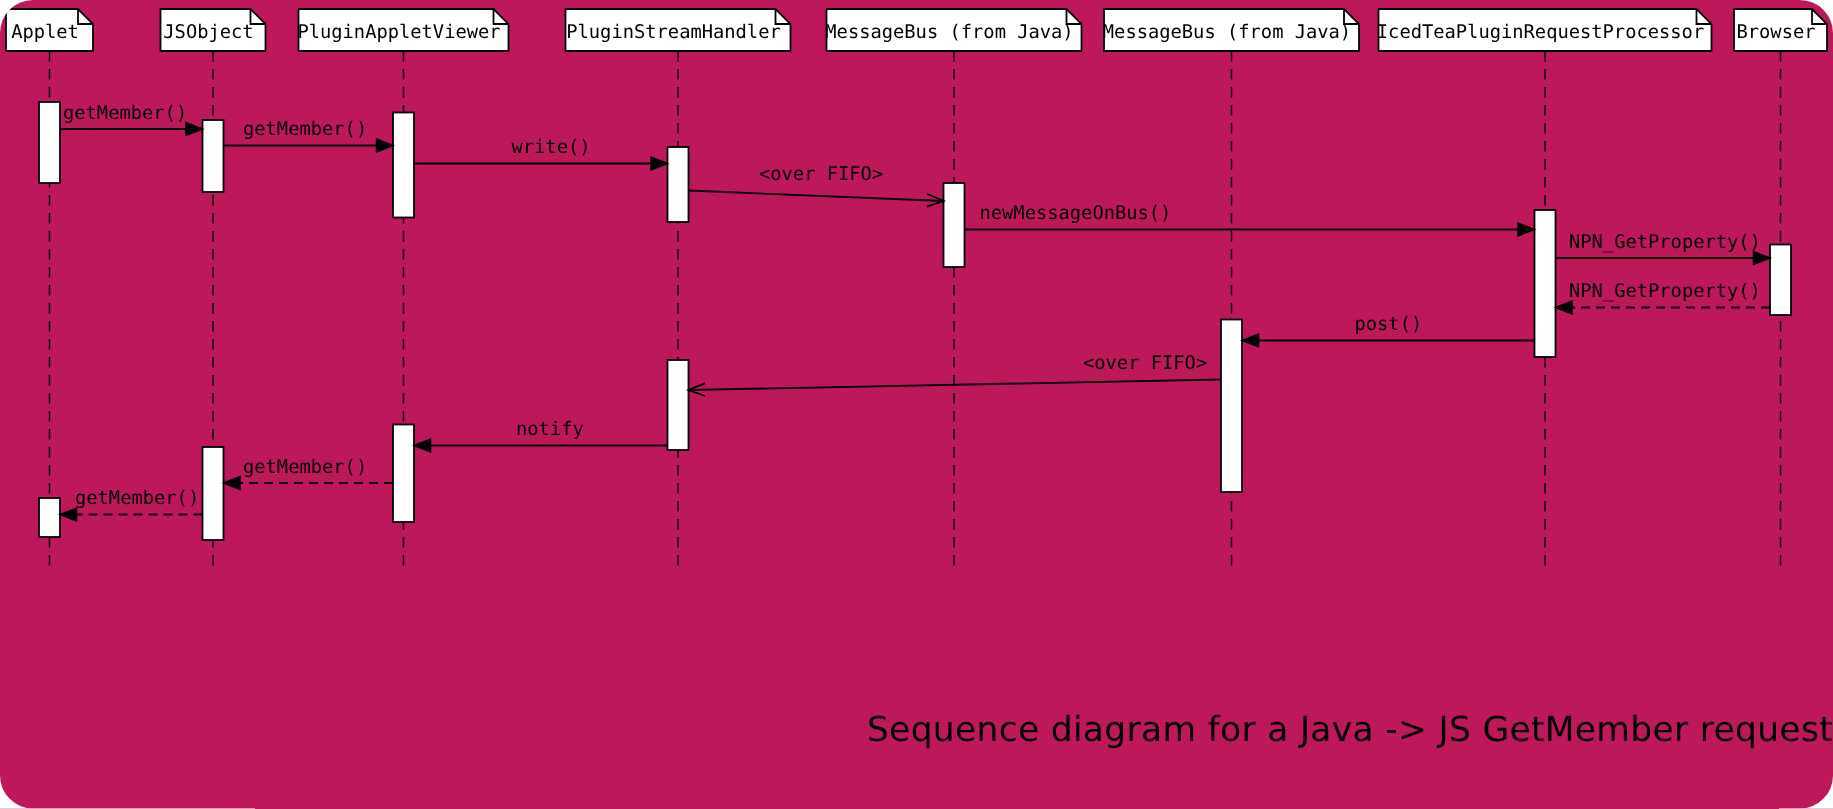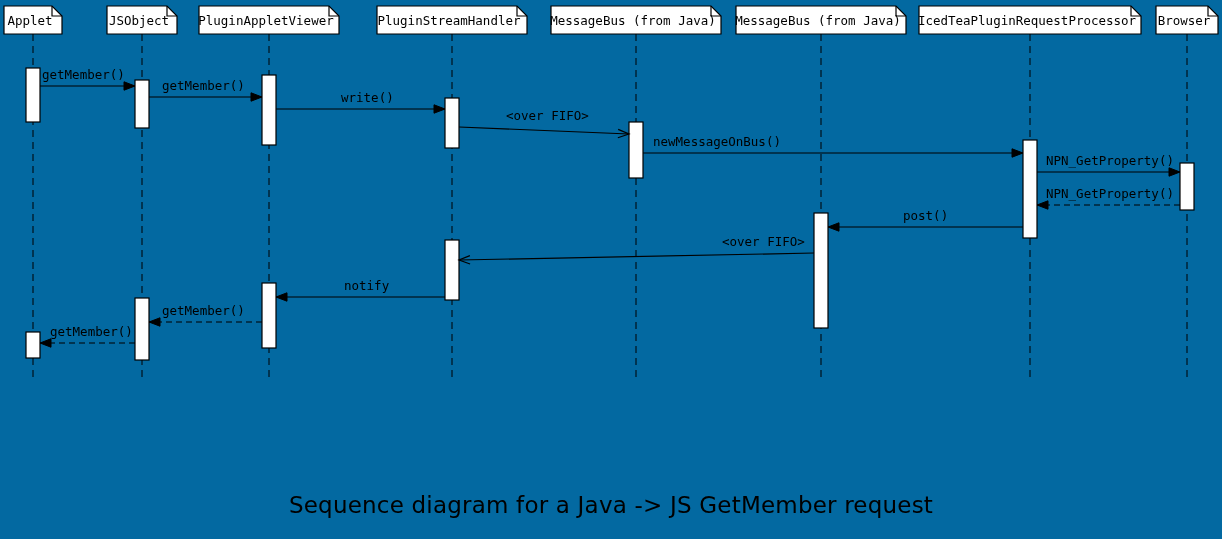--- a/index.html
+++ b/index.html
@@ -4,34 +4,35 @@
 <style>
   html, body {
     margin: 0;
     padding: 0;
     background: #ffffff;
   }
   .stage {
     position: relative;
     width: 1222px;
     height: 539px;
-    background: #0369a1;
+    background: #be185d;
     overflow: hidden;
+    border-radius: 22px;
   }
   .diagram-canvas {
     position: absolute;
     left: 0;
     top: 0;
   }
   .diagram-title {
     position: absolute;
     left: 0;
-    top: 492px;
+    top: 474px;
     width: 100%;
-    text-align: center;
+    text-align: right;
     font-family: "DejaVu Sans", "Liberation Sans", sans-serif;
     font-size: 23px;
     color: #000000;
     letter-spacing: 0.2px;
   }
   svg text {
     font-family: "DejaVu Sans Mono", "Liberation Mono", monospace;
     font-size: 12.5px;
     fill: #000000;
   }

